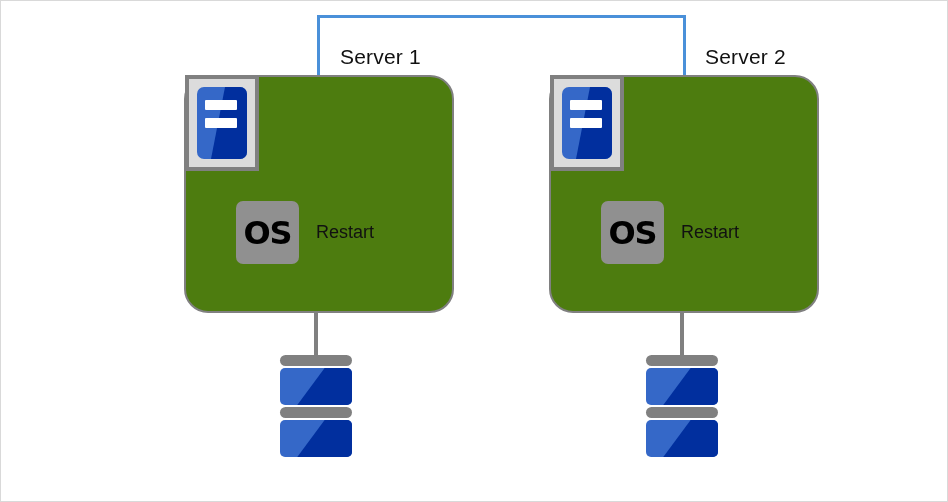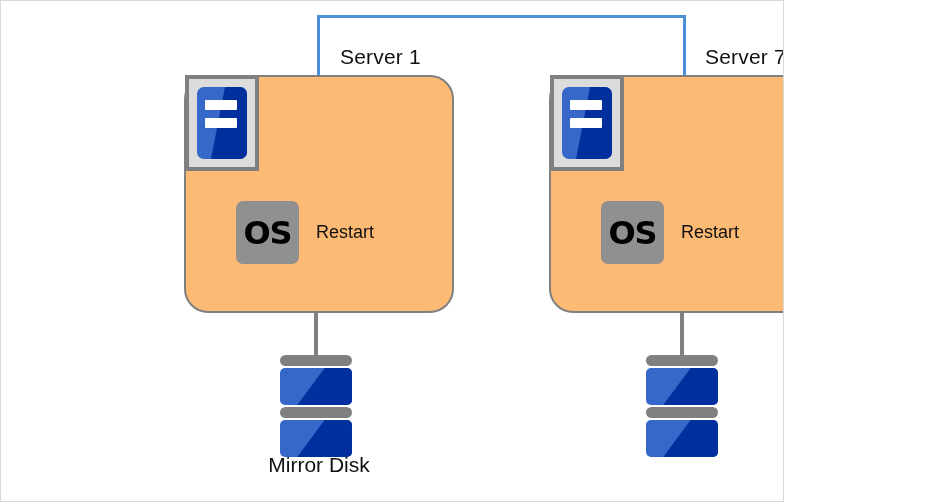--- a/index.html
+++ b/index.html
@@ -6,21 +6,21 @@
   html, body {
     margin: 0;
     padding: 0;
     background: #ffffff;
   }
   body {
     font-family: "Liberation Sans", sans-serif;
   }
   #canvas {
     position: relative;
-    width: 784px;
+    width: 948px;
     height: 502px;
     background: #ffffff;
     box-sizing: border-box;
     border: 1px solid #d9d9d9;
     overflow: hidden;
   }
 
   
   .hb-line {
     position: absolute;
@@ -41,21 +41,21 @@
   #label-server1 { left: 339px; top: 44px; }
   #label-server2 { left: 704px; top: 44px; }
 
   
   .server-box {
     position: absolute;
     width: 270px;
     height: 238px;
     border: 2.5px solid #808080;
     border-radius: 24px;
-    background: #fdba74;
+    background: #4d7c0f;
     box-sizing: border-box;
   }
   #server-box-1 { left: 183px; top: 74px; }
   #server-box-2 { left: 548px; top: 74px; }
 
   
   .srv-icon {
     position: absolute;
     left: -1px;
     top: -2px;
@@ -209,23 +209,22 @@
     <div class="disk-bar"></div>
     <div class="disk-body">
       <div class="disk-body-shade"></div>
     </div>
     <div class="disk-bar"></div>
     <div class="disk-body">
       <div class="disk-body-shade"></div>
     </div>
   </div>
 
-  <div class="disk-label" id="disk-label-1">Mirror Disk</div>
-
-  <div class="server-label" id="label-server2">Server 7</div>
+
+  <div class="server-label" id="label-server2">Server 2</div>
 
   <div class="server-box" id="server-box-2">
     <div class="srv-icon">
       <div class="srv-icon-inner">
         <div class="srv-icon-shade"></div>
         <div class="srv-bar srv-bar-1"></div>
         <div class="srv-bar srv-bar-2"></div>
       </div>
     </div>
 

